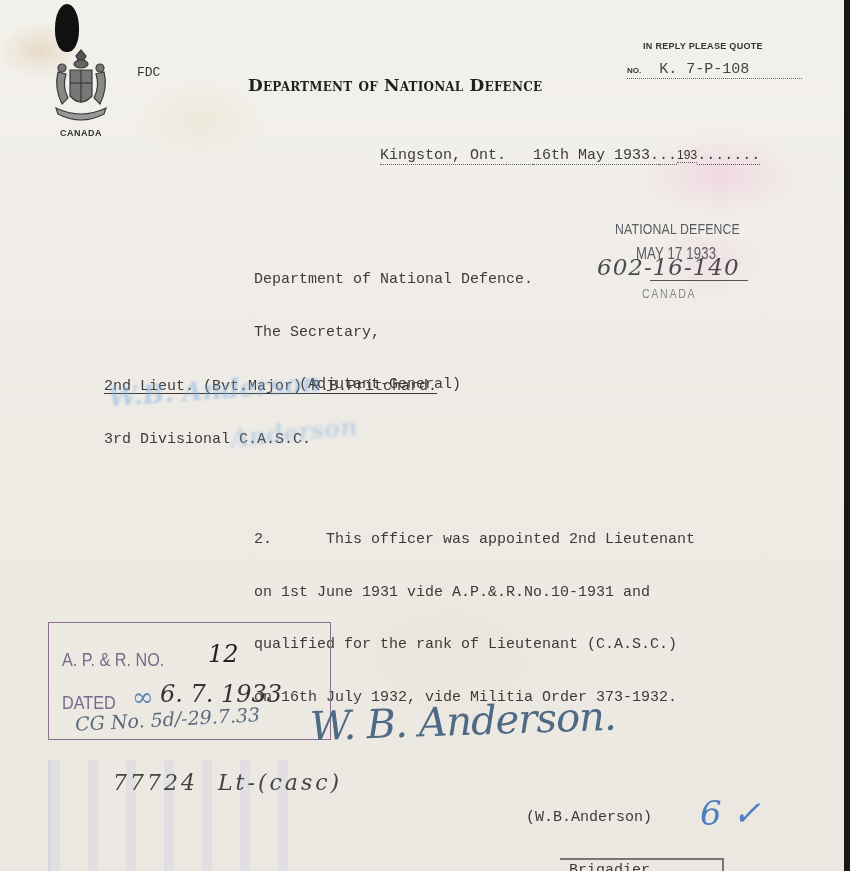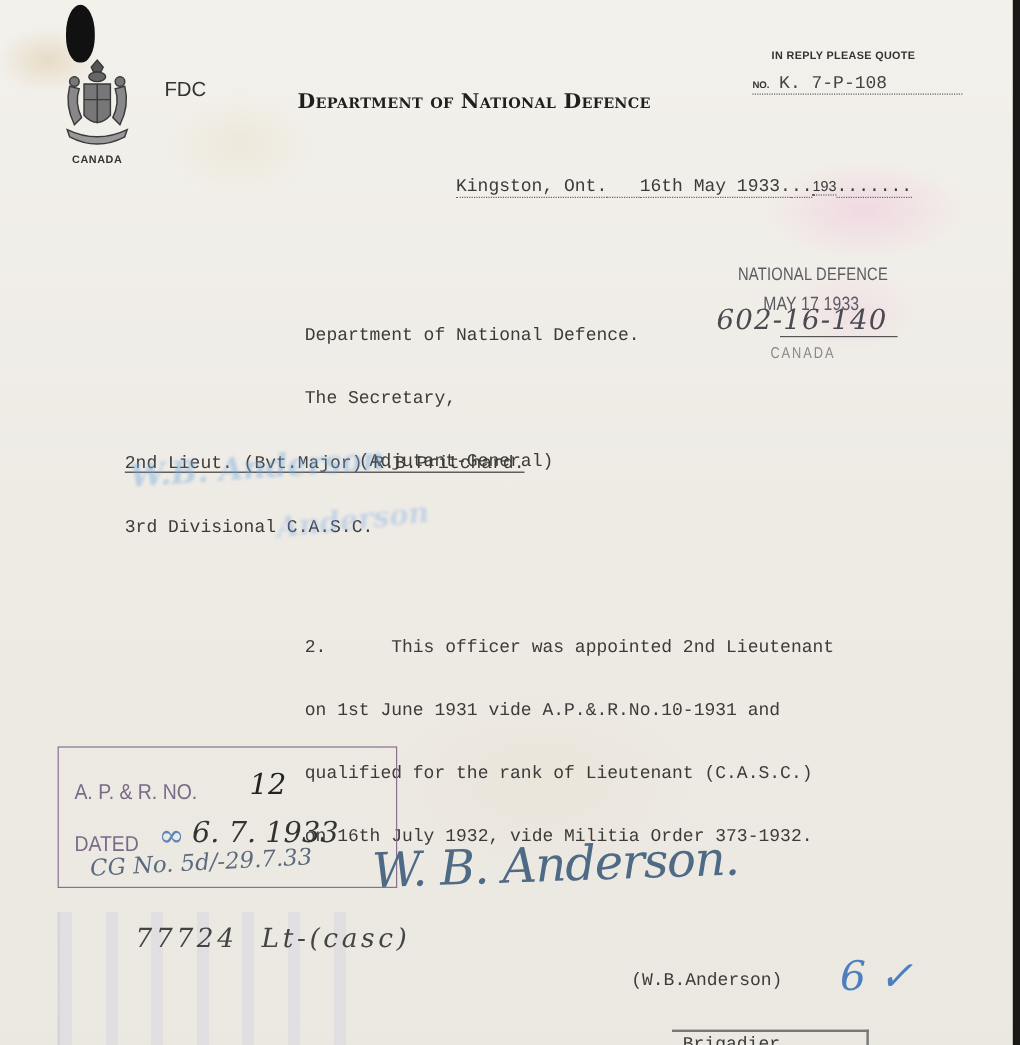--- a/index.html
+++ b/index.html
@@ -23,32 +23,32 @@
   .ink-blot {
     left: 55px; top: 4px; width: 24px; height: 48px;
     background: #111; border-radius: 50% 50% 45% 45%;
   }
   .crest { left: 50px; top: 48px; width: 62px; height: 80px; }
   .crest-label {
     left: 50px; top: 128px; width: 62px; text-align: center;
     font-family: "Liberation Sans", sans-serif; font-size: 9px; font-weight: bold;
     letter-spacing: 0.5px; color: #333;
   }
-  .fdc { left: 137px; top: 65px; font-family: Liberation Sans, sans-serif; font-size: 17px; color: #333; }
+  .fdc { left: 137px; top: 65px; font-family: Liberation Mono, monospace; font-size: 13px; color: #333; }
   .dept-title {
     left: 248px; top: 75px; font-family: "DejaVu Serif", serif; font-weight: bold;
     font-size: 17px; color: #1f1f1f; letter-spacing: 0.2px; font-variant: small-caps;
   }
   .reply-label {
     left: 643px; top: 41px; font-family: "Liberation Sans", sans-serif; font-weight: bold;
     font-size: 9px; color: #333; letter-spacing: 0.3px;
   }
   .ref-line { left: 627px; top: 60px; width: 175px; border-bottom: 1px dotted #666; height: 18px; }
   .ref-no { font-family: "Liberation Sans", sans-serif; font-weight: bold; font-size: 8px; color: #333; }
-  .ref-val { font-size: 15px; color: #444; margin-left: 8px; }
+  .ref-val { font-size: 15px; color: #444; margin-left: 18px; }
   .place-line { left: 380px; top: 147px; font-size: 15px; color: #3d3b39; white-space: pre; }
   .dots { border-bottom: 1px dotted #666; display: inline-block; }
   .year-suffix { font-family: "Liberation Sans", sans-serif; font-size: 12px; color: #333; }
   .tw { font-size: 15px; line-height: 17.5px; color: #3d3b39; white-space: pre; }
   .addr { left: 254px; top: 236px; }
   .stamp-text {
     font-family: "Liberation Sans", sans-serif; color: #5a5a60; letter-spacing: 0.2px;
     transform: scaleX(0.82); transform-origin: left;
   }
   .stamp-nd { left: 615px; top: 220px; font-size: 15px; }

